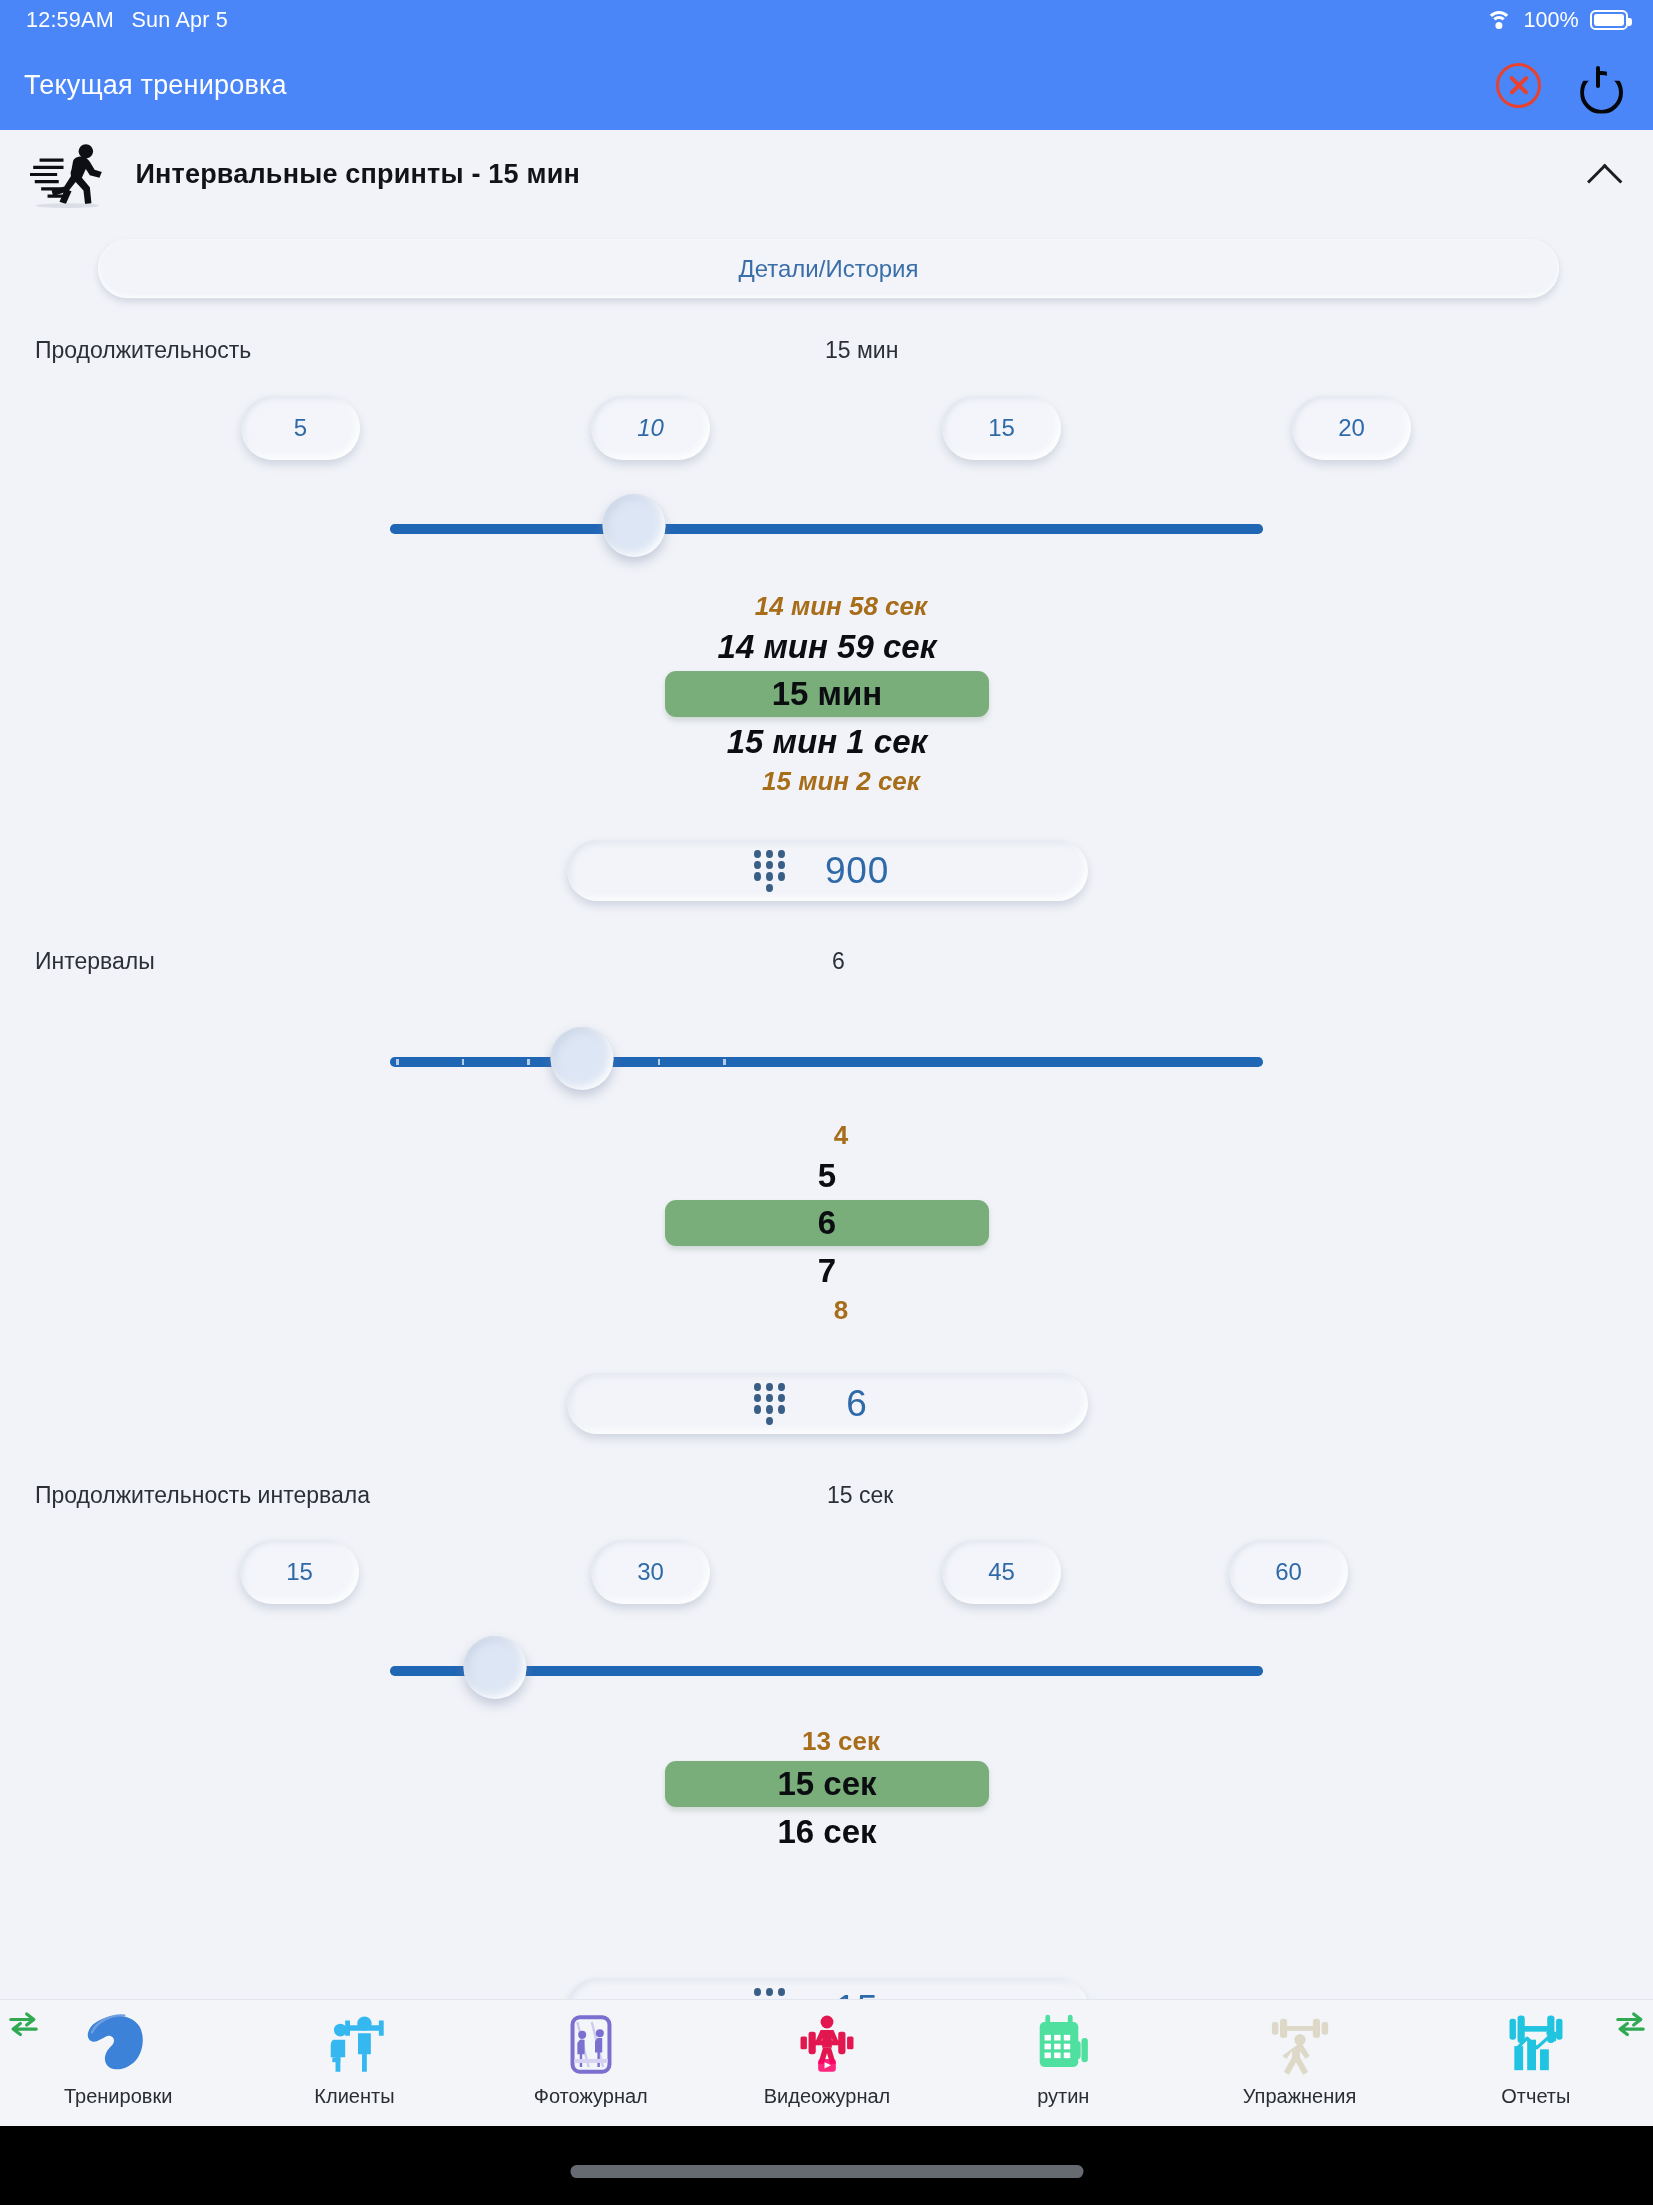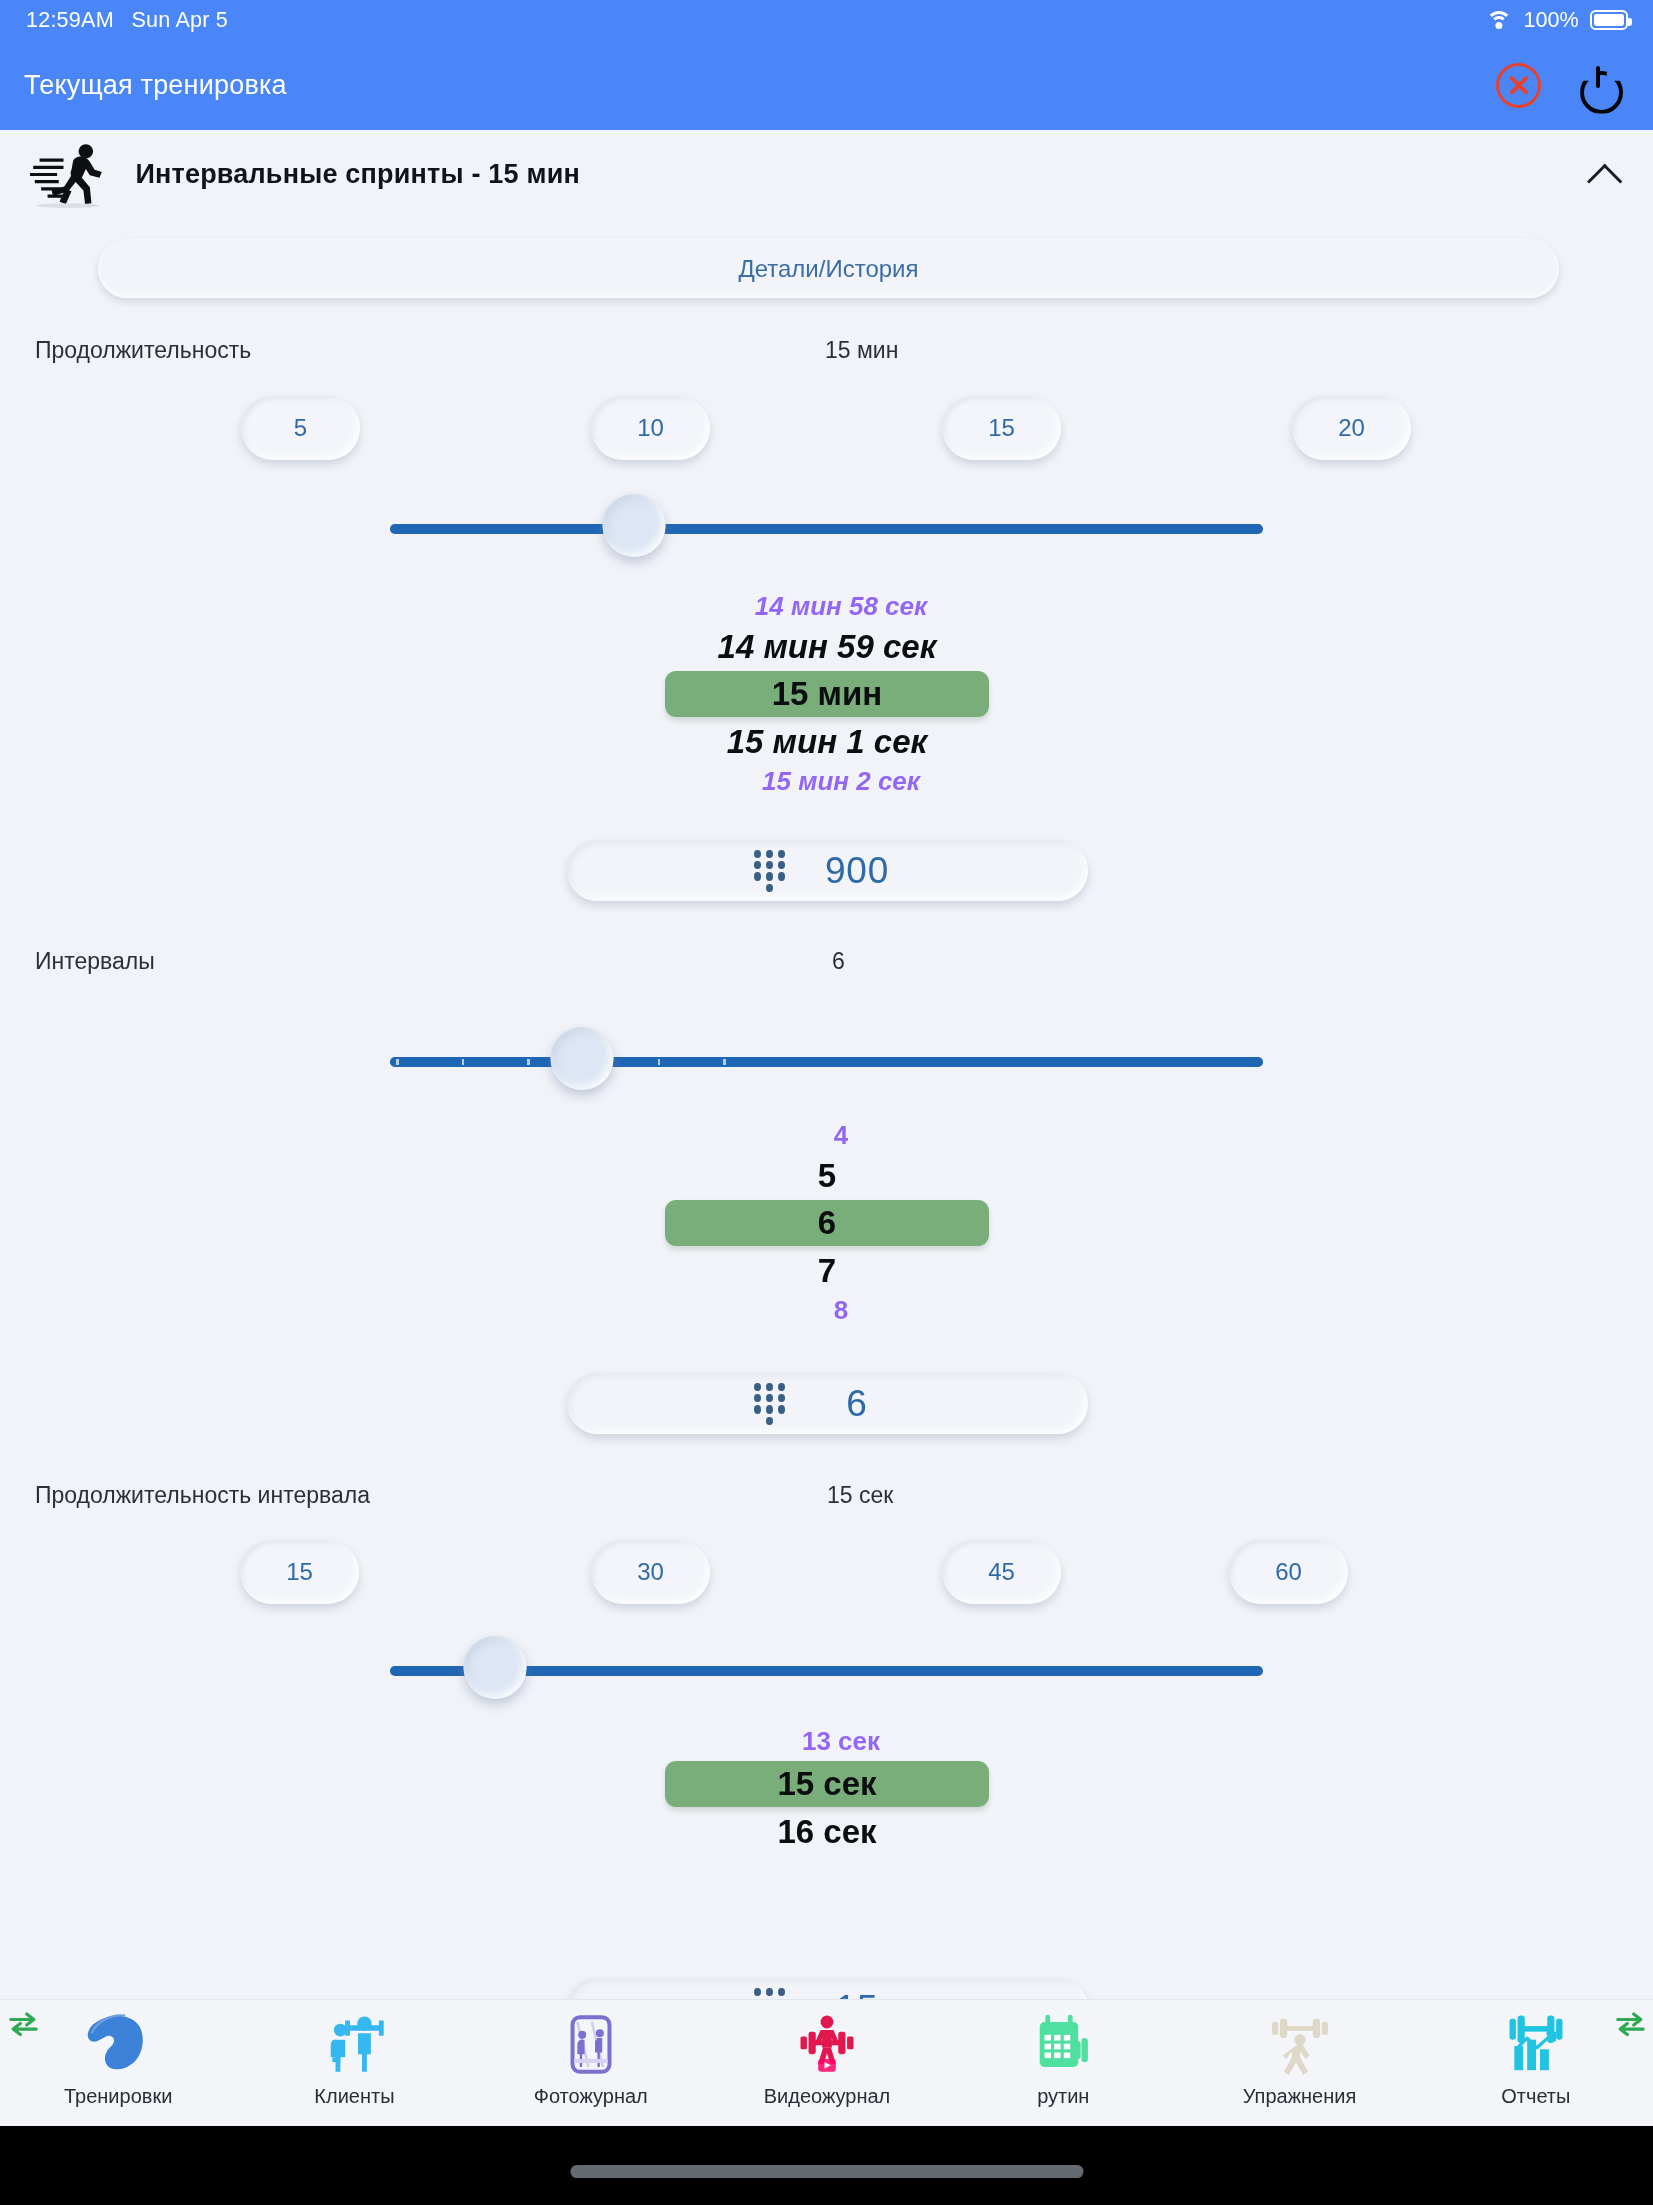--- a/index.html
+++ b/index.html
@@ -105,21 +105,21 @@
     position:absolute; top: 0; width: 63px; height: 63px; border-radius: 50%;
     background: #dde6f4;
     box-shadow: 0 5.6px 10.4px rgba(120,135,165,.38), -3.2px -3.2px 8px rgba(255,255,255,.95) inset,
                 3.2px 3.2px 8px rgba(175,188,210,.45) inset;
     transform: translateX(-50%);
   }
 
   
   .wheel { position:absolute; left:0; width:1654px; text-align:center; }
   .wheel .row { width:100%; display:flex; align-items:center; justify-content:center; }
-  .wheel .v-far  { font-size: 26px; font-weight: bold; color:#8b5cf6; height: 35px; font-style: italic; opacity:.92;padding-left:28px; }
+  .wheel .v-far  { font-size: 26px; font-weight: bold; color:#a16207; height: 35px; font-style: italic; opacity:.92;padding-left:28px; }
   .wheel .v-near { font-size: 33px; font-weight: bold; color:#0b0d11; height: 45px; font-style: italic; }
   .wheel .v-sel-wrap { height: 50px; display:flex; align-items:center; justify-content:center; }
   .wheel .v-sel {
     width: 324px; height: 46px; background:#79ad79; border-radius: 11.2px;
     display:flex; align-items:center; justify-content:center;
     font-size: 33px; font-weight: bold; color:#0b0d11;
     box-shadow: 0 3.2px 5.6px rgba(120,140,120,.25);
   }
   .wheel.plain .v-far, .wheel.plain .v-near { font-style: normal; }
 
@@ -201,21 +201,21 @@
     <div class="chev-up"></div>
   </div>
 
   <div class="details-btn">Детали/История</div>
 
   <div class="sec-label" style="left:35px; top:337px;">Продолжительность</div>
   <div class="sec-value" style="left:825px; top:337px;">15 мин</div>
 
   <div class="chips" style="top:396px;">
     <div class="chip" style="left:241px;">5</div>
-    <div class="chip" style="left:591px;">10</div>
+    <div class="chip" style="left:591px;font-style:italic;">10</div>
     <div class="chip" style="left:942px;">15</div>
     <div class="chip" style="left:1292px;">20</div>
   </div>
 
   <div class="slider" style="top:494px;">
     <div class="track"></div>
     <div class="thumb" style="left:28%;"></div>
   </div>
 
   <div class="wheel" style="top:589px;">

